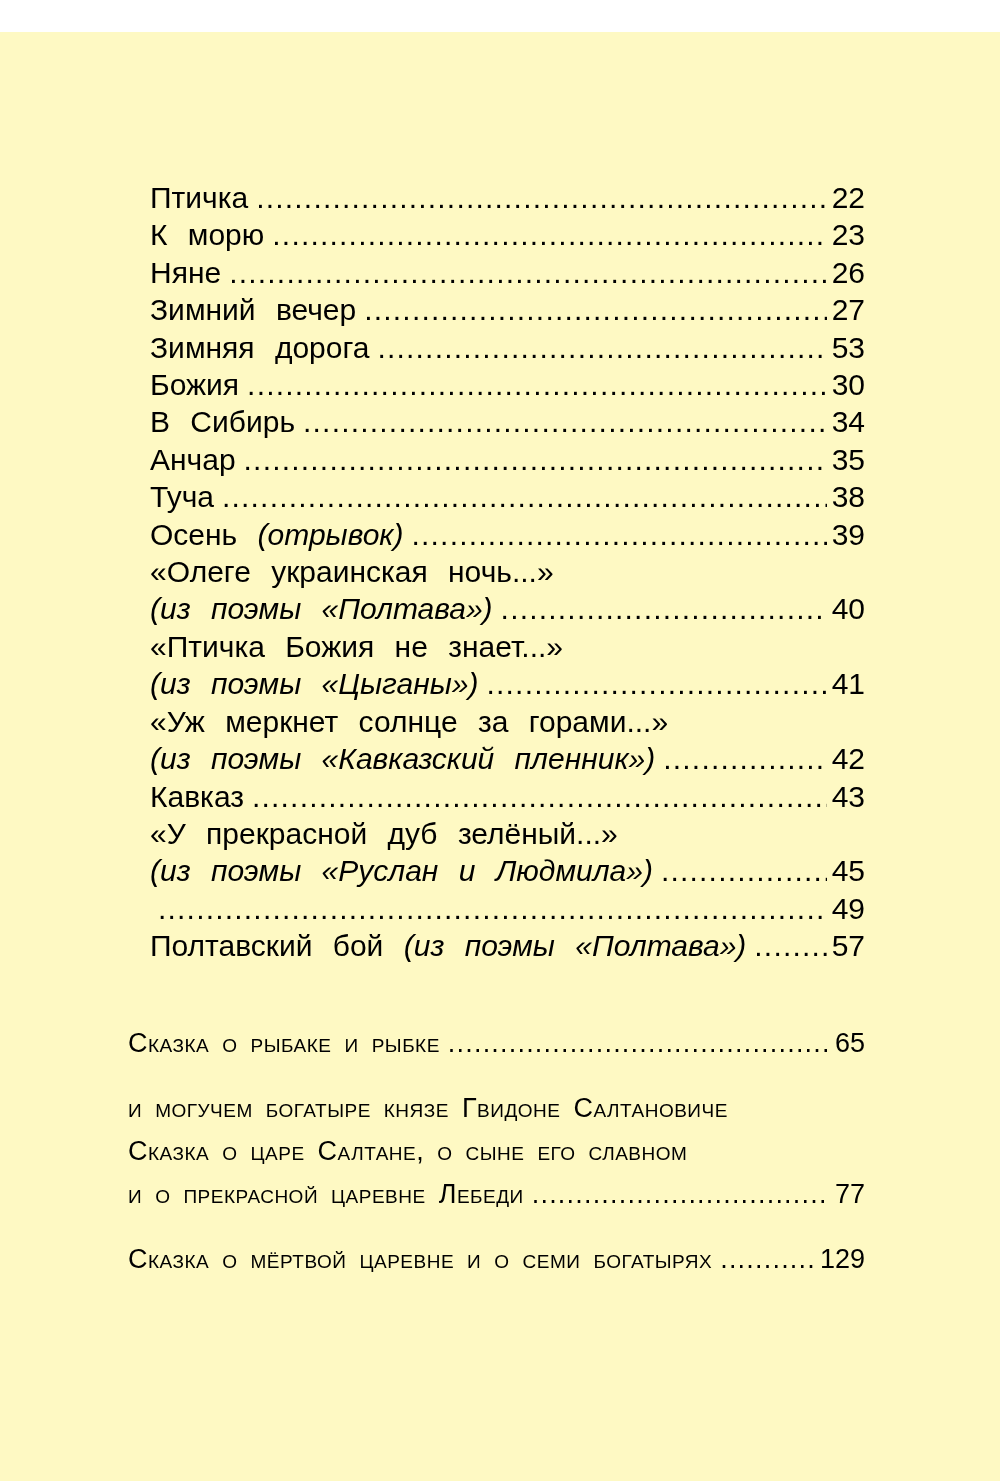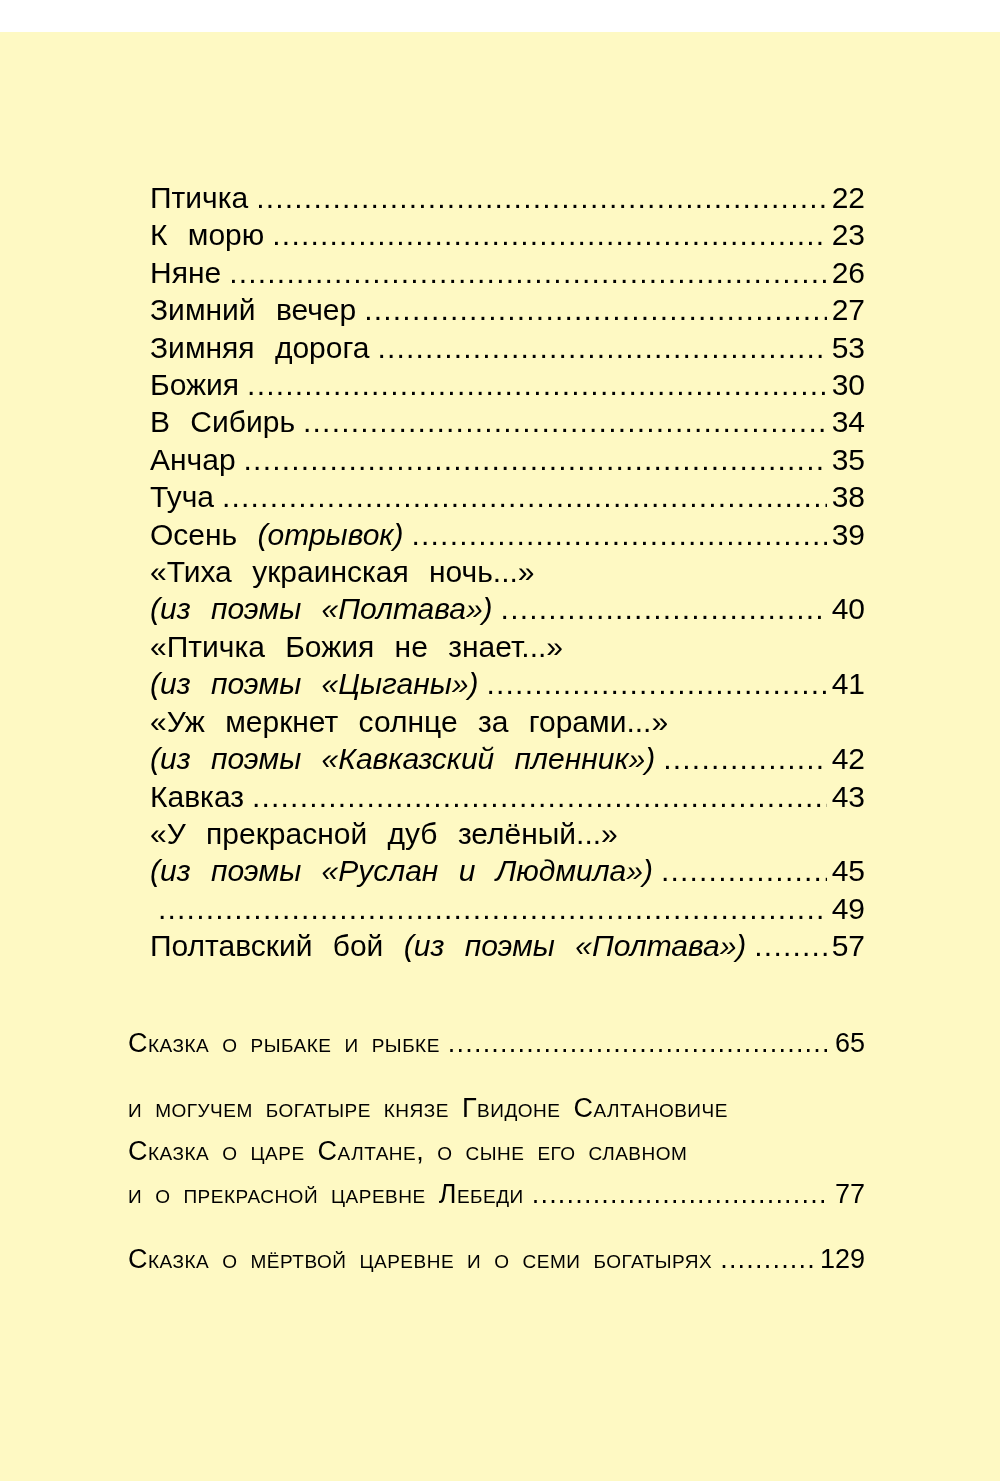--- a/index.html
+++ b/index.html
@@ -140,21 +140,21 @@
         </div>
       </div>
       <div class="entry">
         <div class="line main">
           <span class="title"><span class="seg">Осень </span><span class="seg it">(отрывок)</span></span>
           <span class="leader"></span>
           <span class="pagenum">39</span>
         </div>
       </div>
       <div class="entry">
-        <div class="line pre"><span class="seg">«Тиха украинская ночь...»</span></div>
+        <div class="line pre"><span class="seg">«Олеге украинская ночь...»</span></div>
         <div class="line main">
           <span class="title"><span class="seg it">(из поэмы «Полтава»)</span></span>
           <span class="leader"></span>
           <span class="pagenum">40</span>
         </div>
       </div>
       <div class="entry">
         <div class="line pre"><span class="seg">«Птичка Божия не знает...»</span></div>
         <div class="line main">
           <span class="title"><span class="seg it">(из поэмы «Цыганы»)</span></span>

